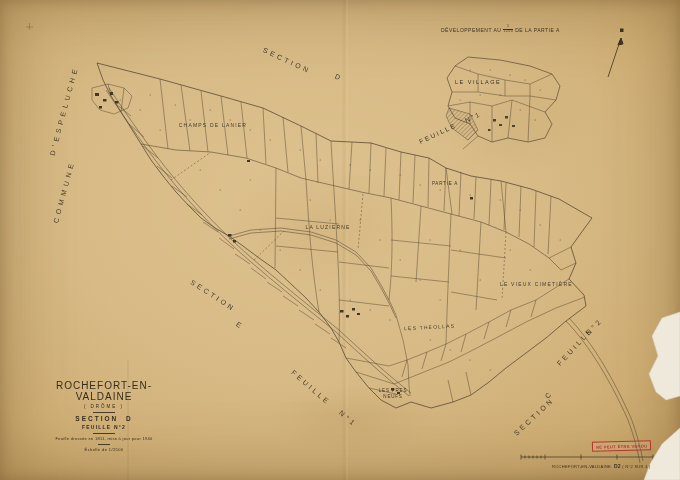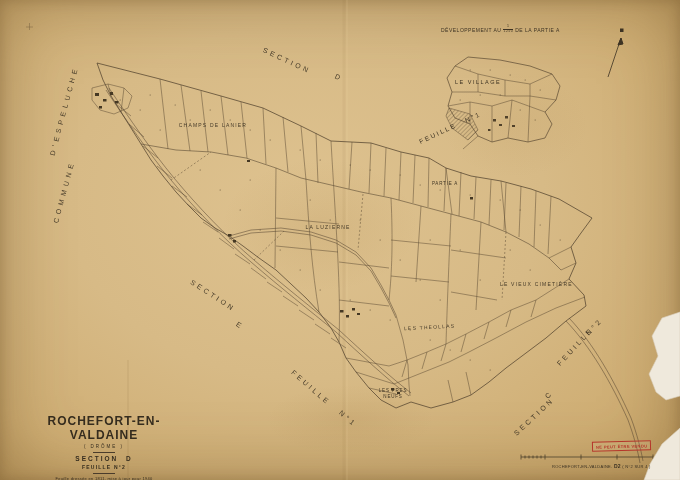--- a/index.html
+++ b/index.html
@@ -17,21 +17,21 @@
   svg{position:absolute;left:0;top:0;}
   .lbl{position:absolute;color:#3d3323;white-space:nowrap;text-align:center;}
   .diag{font-size:7px;letter-spacing:3px;opacity:.95;}
   .vert{font-size:7px;letter-spacing:4px;opacity:.95;}
   .place{font-size:5px;letter-spacing:1.2px;opacity:.95;}
   .tiny{font-size:4.5px;letter-spacing:.8px;}
   #top-note{left:441px;top:25px;font-size:5px;letter-spacing:.5px;display:flex;align-items:center;gap:2px;}
   .frac{display:inline-flex;flex-direction:column;align-items:center;font-size:3.5px;line-height:1.1;}
   .frac .den{border-top:.5px solid #3d3323;padding-top:.5px;}
   #title-block{position:absolute;left:38px;top:380px;width:132px;text-align:center;color:#352c1e;}
-  #tb-name{font-size:12px;font-weight:bold;letter-spacing:1px;margin-top:34px;}
+  #tb-name{font-size:10px;font-weight:normal;letter-spacing:1px;}
   #tb-dept{font-size:4.5px;letter-spacing:2px;margin-top:2px;}
   .rule{width:22px;border-top:1px solid #4a3c2b;margin:3px auto 2px;}
   .rule.sm{width:12px;}
   #tb-section{font-size:6.5px;font-weight:bold;letter-spacing:2px;word-spacing:4px;margin-top:1px;}
   #tb-sheet{font-size:5px;font-weight:bold;letter-spacing:1.2px;margin-top:2px;}
   #tb-rev{font-size:4px;letter-spacing:.3px;margin-top:1px;}
   #tb-scale{font-size:4px;letter-spacing:.4px;margin-top:1px;}
   #stamp{position:absolute;left:592px;top:441px;border:1px solid #b5362a;color:#b5362a;
     font-size:4px;font-weight:bold;letter-spacing:.4px;padding:1.5px 3px;transform:rotate(-1.5deg);
     background:rgba(255,240,235,.08);}

